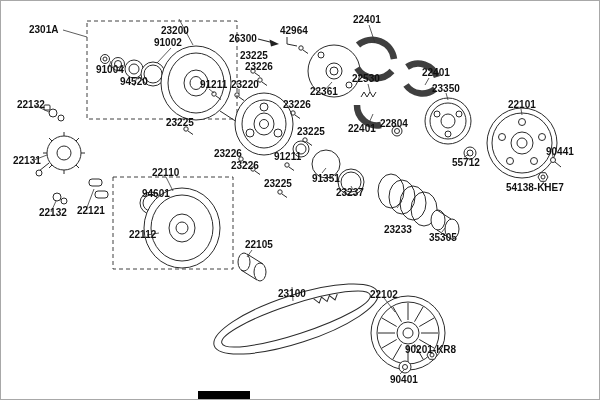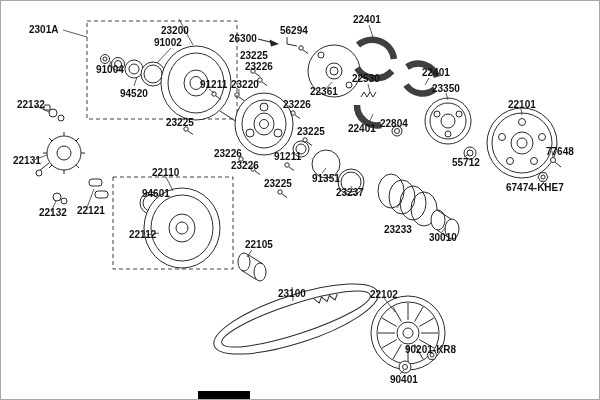--- a/index.html
+++ b/index.html
@@ -223,49 +223,49 @@
         <path d="M286 36 L286 43 L296 45"></path>
       </g>
     </g>
   </svg>
 
   <div>
     <div class="lbl" style="left:28px;top:24px">2301A</div>
     <div class="lbl" style="left:160px;top:25px">23200</div>
     <div class="lbl" style="left:153px;top:37px">91002</div>
     <div class="lbl" style="left:95px;top:64px">91004</div>
-    <div class="lbl" style="left:119px;top:88px">94520</div>
+    <div class="lbl" style="left:119px;top:76px">94520</div>
     <div class="lbl" style="left:228px;top:33px">26300</div>
-    <div class="lbl" style="left:279px;top:25px">56294</div>
+    <div class="lbl" style="left:279px;top:25px">42964</div>
     <div class="lbl" style="left:352px;top:14px">22401</div>
     <div class="lbl" style="left:239px;top:50px">23225</div>
     <div class="lbl" style="left:244px;top:61px">23226</div>
     <div class="lbl" style="left:199px;top:79px">91211</div>
     <div class="lbl" style="left:230px;top:79px">23220</div>
     <div class="lbl" style="left:165px;top:117px">23225</div>
     <div class="lbl" style="left:282px;top:99px">23226</div>
     <div class="lbl" style="left:296px;top:126px">23225</div>
     <div class="lbl" style="left:213px;top:148px">23226</div>
     <div class="lbl" style="left:230px;top:160px">23226</div>
     <div class="lbl" style="left:273px;top:151px">91211</div>
     <div class="lbl" style="left:263px;top:178px">23225</div>
     <div class="lbl" style="left:311px;top:173px">91351</div>
     <div class="lbl" style="left:335px;top:187px">23237</div>
     <div class="lbl" style="left:383px;top:224px">23233</div>
-    <div class="lbl" style="left:428px;top:232px">30010</div>
+    <div class="lbl" style="left:428px;top:232px">35305</div>
     <div class="lbl" style="left:351px;top:73px">22530</div>
     <div class="lbl" style="left:309px;top:86px">22361</div>
     <div class="lbl" style="left:421px;top:67px">22401</div>
     <div class="lbl" style="left:347px;top:123px">22401</div>
     <div class="lbl" style="left:379px;top:118px">22804</div>
     <div class="lbl" style="left:431px;top:83px">23350</div>
     <div class="lbl" style="left:451px;top:157px">55712</div>
     <div class="lbl" style="left:507px;top:99px">22101</div>
-    <div class="lbl" style="left:545px;top:146px">77648</div>
-    <div class="lbl" style="left:505px;top:182px">67474-KHE7</div>
+    <div class="lbl" style="left:545px;top:146px">90441</div>
+    <div class="lbl" style="left:505px;top:182px">54138-KHE7</div>
     <div class="lbl" style="left:16px;top:99px">22132</div>
     <div class="lbl" style="left:12px;top:155px">22131</div>
     <div class="lbl" style="left:38px;top:207px">22132</div>
     <div class="lbl" style="left:76px;top:205px">22121</div>
     <div class="lbl" style="left:151px;top:167px">22110</div>
     <div class="lbl" style="left:141px;top:188px">94601</div>
     <div class="lbl" style="left:128px;top:229px">22112</div>
     <div class="lbl" style="left:244px;top:239px">22105</div>
     <div class="lbl" style="left:277px;top:288px">23100</div>
     <div class="lbl" style="left:369px;top:289px">22102</div>

